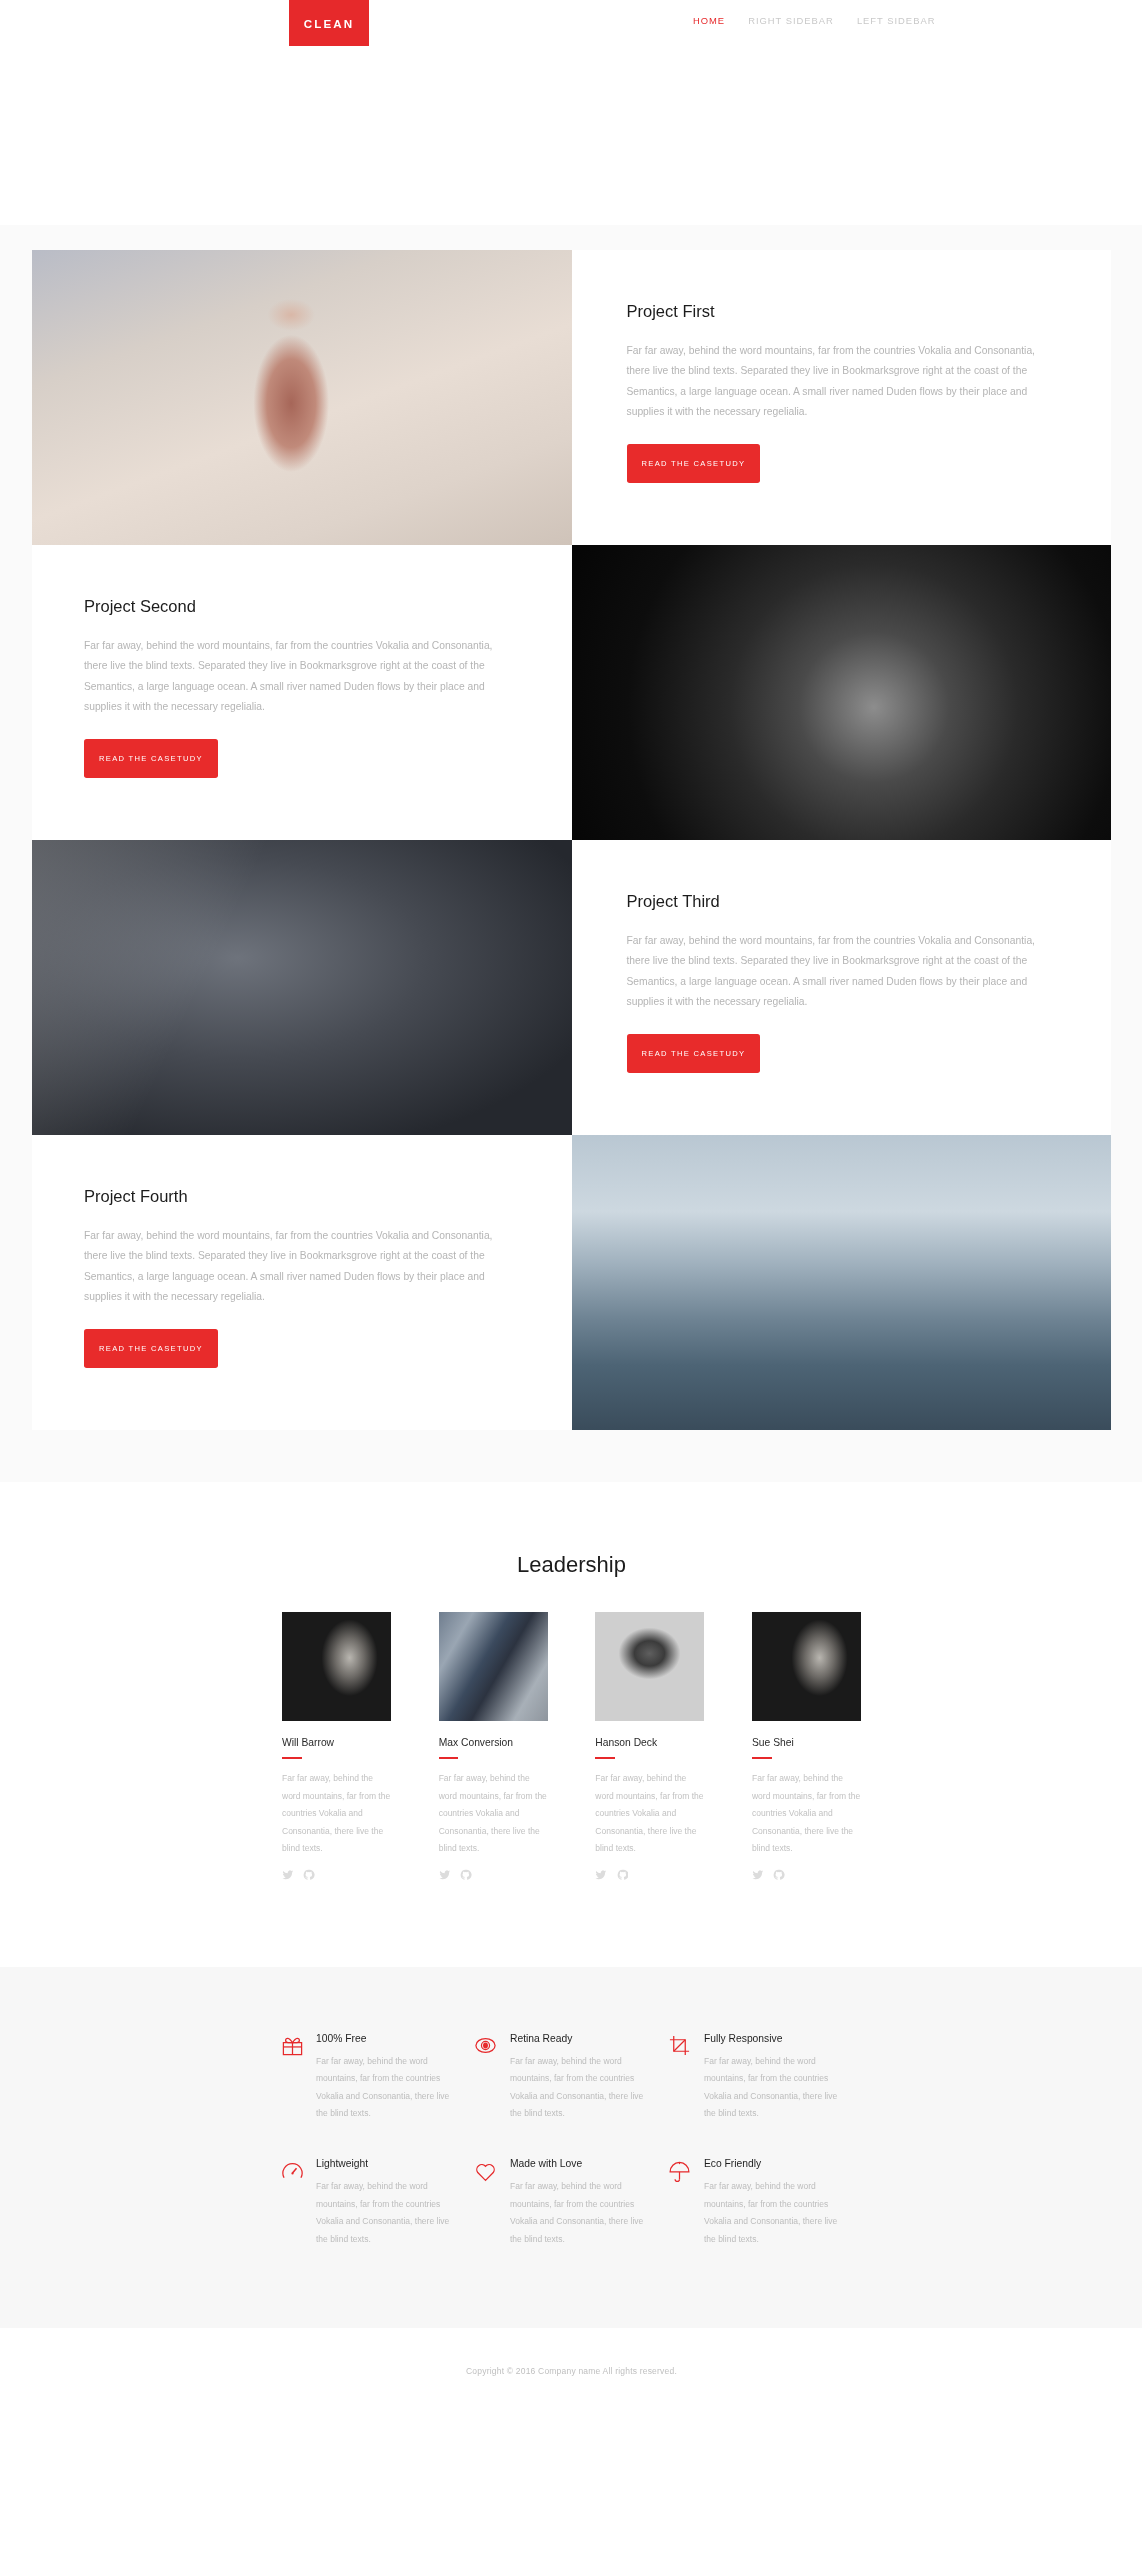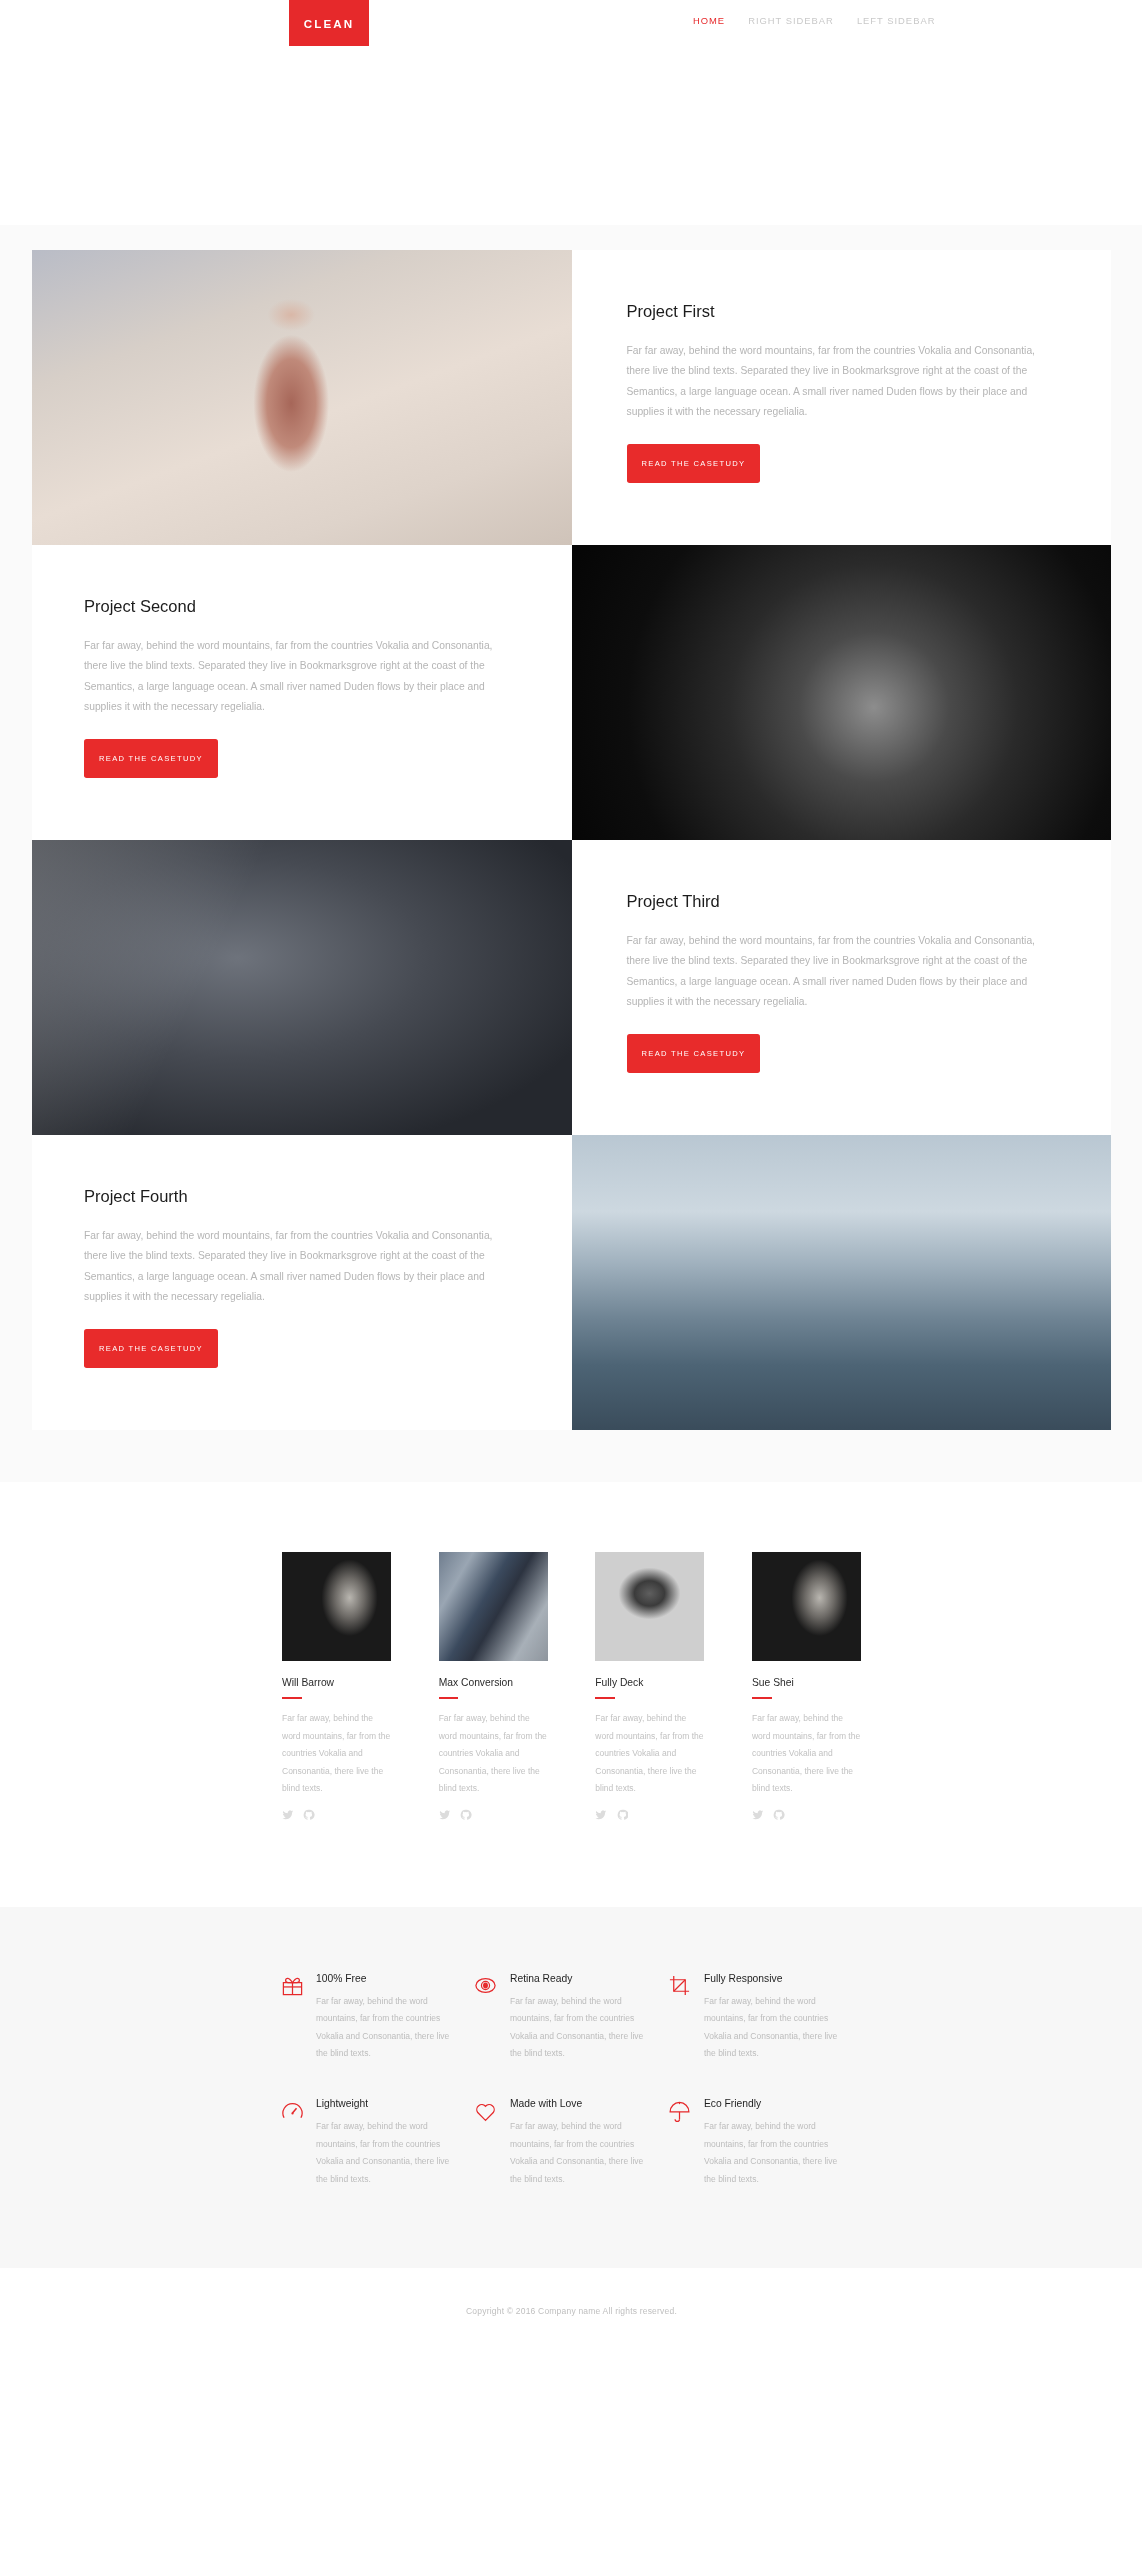--- a/index.html
+++ b/index.html
@@ -365,20 +365,21 @@
       </div>
       <div class="pcell">
         <div class="pimg img-lake"></div>
       </div>
     </div>
 
   </div>
 </section>
 
 <section class="leadership">
+  <h2 class="section-title">Leadership</h2>
   <div class="team-grid">
 
     <div class="team-card">
       <div class="team-photo ph-1"></div>
       <div class="team-name">Will Barrow</div>
       <div class="team-rule"></div>
       <p class="team-bio">Far far away, behind the word mountains, far from the countries Vokalia and Consonantia, there live the blind texts.</p>
       <div class="socials">
         <a href="#">
             <svg width="11.6" height="11.6" viewBox="0 0 24 24" fill="#dcdcdc">
@@ -407,21 +408,21 @@
         <a href="#">
             <svg width="11.6" height="11.6" viewBox="0 0 24 24" fill="#dcdcdc">
               <path d="M12 1.5A10.5 10.5 0 0 0 8.7 22c.5.1.7-.2.7-.5v-2c-2.9.6-3.5-1.3-3.5-1.3-.5-1.2-1.2-1.5-1.2-1.5-.9-.6.1-.6.1-.6 1 .1 1.6 1.1 1.6 1.1.9 1.6 2.4 1.1 3 .9.1-.7.4-1.1.7-1.4-2.4-.3-4.8-1.2-4.8-5.2 0-1.2.4-2.1 1.1-2.9-.1-.3-.5-1.4.1-2.9 0 0 .9-.3 2.9 1.1a10 10 0 0 1 5.3 0c2-1.4 2.9-1.1 2.9-1.1.6 1.5.2 2.6.1 2.9.7.8 1.1 1.7 1.1 2.9 0 4-2.4 4.9-4.8 5.2.4.3.7 1 .7 2v3c0 .3.2.6.8.5A10.5 10.5 0 0 0 12 1.5z"></path>
             </svg>
           </a>
       </div>
     </div>
 
     <div class="team-card">
       <div class="team-photo ph-3"></div>
-      <div class="team-name">Fully Deck</div>
+      <div class="team-name">Hanson Deck</div>
       <div class="team-rule"></div>
       <p class="team-bio">Far far away, behind the word mountains, far from the countries Vokalia and Consonantia, there live the blind texts.</p>
       <div class="socials">
         <a href="#">
             <svg width="11.6" height="11.6" viewBox="0 0 24 24" fill="#dcdcdc">
               <path d="M23 4.9c-.8.4-1.7.6-2.6.8 1-.6 1.7-1.5 2-2.5-.9.5-1.9.9-2.9 1.1A4.5 4.5 0 0 0 11.8 8c0 .4 0 .7.1 1A12.9 12.9 0 0 1 2.5 4.2a4.5 4.5 0 0 0 1.4 6 4.4 4.4 0 0 1-2-.6 4.5 4.5 0 0 0 3.6 4.5c-.6.1-1.3.2-2 .1a4.5 4.5 0 0 0 4.2 3.1A9 9 0 0 1 1 19.2 12.8 12.8 0 0 0 7.9 21c8.3 0 12.9-6.9 12.9-12.9v-.6c.9-.6 1.7-1.5 2.2-2.6z"></path>
             </svg>
           </a>
         <a href="#">
             <svg width="11.6" height="11.6" viewBox="0 0 24 24" fill="#dcdcdc">

